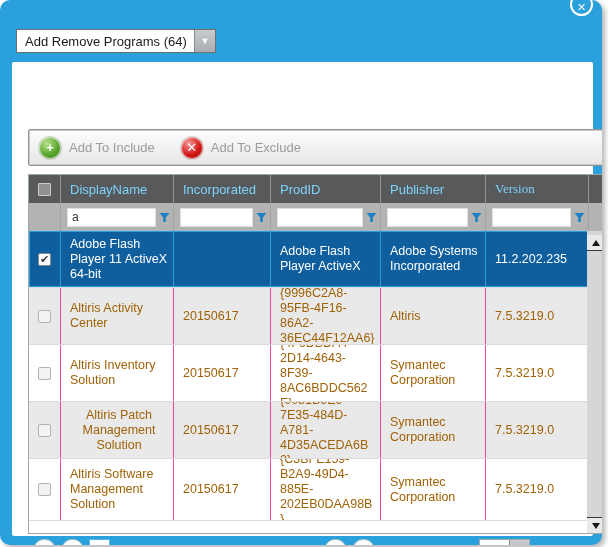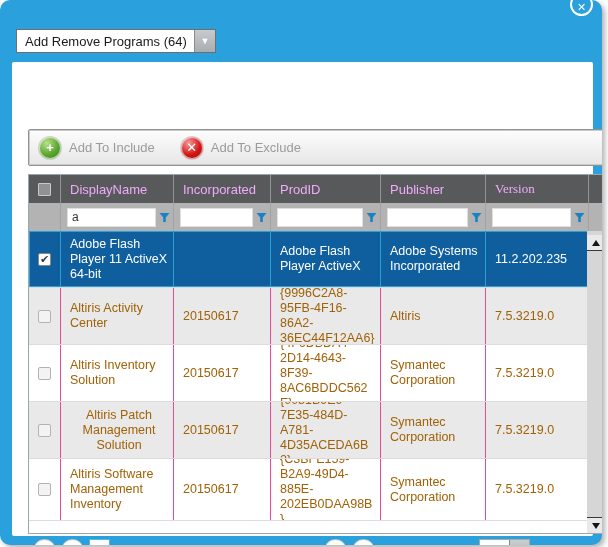--- a/index.html
+++ b/index.html
@@ -36,21 +36,21 @@
   .sphere { width:22px; height:22px; border-radius:50%; display:flex; align-items:center;
     justify-content:center; color:#fff; font-weight:bold; font-size:13px;
     box-shadow:0 0 0 1px #cfcfcf, inset 0 0 0 1px rgba(255,255,255,.6); }
   .sphere.green { background:radial-gradient(circle at 35% 28%, #b8e08a, #5aa52e 55%, #3a7d1c); }
   .sphere.red   { background:radial-gradient(circle at 35% 28%, #f49a9a, #d41414 55%, #8f0d0d); }
 
   
   .grid { position:absolute; left:16px; top:112px; width:577px;
     border:1px solid #9aa7ad; font-size:12.5px; }
   .g-header { display:flex; background:#58595b; height:28px; }
-  .g-hcell { color:#f0abfc; font-size:13px; display:flex; align-items:center;
+  .g-hcell { color:#7dd3fc; font-size:13px; display:flex; align-items:center;
     padding-left:9px; border-right:1px solid rgba(255,255,255,.35); }
   .g-hcell.cb, .g-fcell.cb { justify-content:center; padding-left:0; }
   .g-filler { flex:1; }
   .g-filter { display:flex; background:#b3b3b3; height:28px; }
   .g-fcell { display:flex; align-items:center; padding:0 3px 0 6px;
     border-right:1px solid #a2a2a2; gap:3px; }
   .g-fcell input { height:19px; border:1px solid #dfdfdf; background:#fff;
     font-family:inherit; font-size:12px; color:#333; padding:0 4px; min-width:0; flex:1; }
   .funnel-btn { flex:0 0 auto; display:flex; cursor:pointer; }
 
@@ -220,21 +220,21 @@
             <div class="g-cell" style="width: 113px; text-align: center;">Altiris Patch Management Solution</div>
             <div class="g-cell" style="width: 97px;">20150617</div>
             <div class="g-cell" style="width: 110px;">{0081B9E9-7E35-484D-A781-4D35ACEDA6B2}</div>
             <div class="g-cell" style="width: 105px;">Symantec Corporation</div>
             <div class="g-cell" style="width: 103px;">7.5.3219.0</div>
           </div>
           <div class="g-row last">
             <div class="g-cell cb" style="width: 32px;">
               <span class="checkbox"></span>
             </div>
-            <div class="g-cell" style="width: 113px;">Altiris Software Management Inventory</div>
+            <div class="g-cell" style="width: 113px;">Altiris Software Management Solution</div>
             <div class="g-cell" style="width: 97px;">20150617</div>
             <div class="g-cell" style="width: 110px;">{C3BFE159-B2A9-49D4-885E-202EB0DAA98B}</div>
             <div class="g-cell" style="width: 105px;">Symantec Corporation</div>
             <div class="g-cell" style="width: 103px;">7.5.3219.0</div>
           </div>
           <div class="vscroll">
           <div class="vs-btn up">
               <span class="tri-up"></span>
             </div>
           <div class="vs-btn down">

